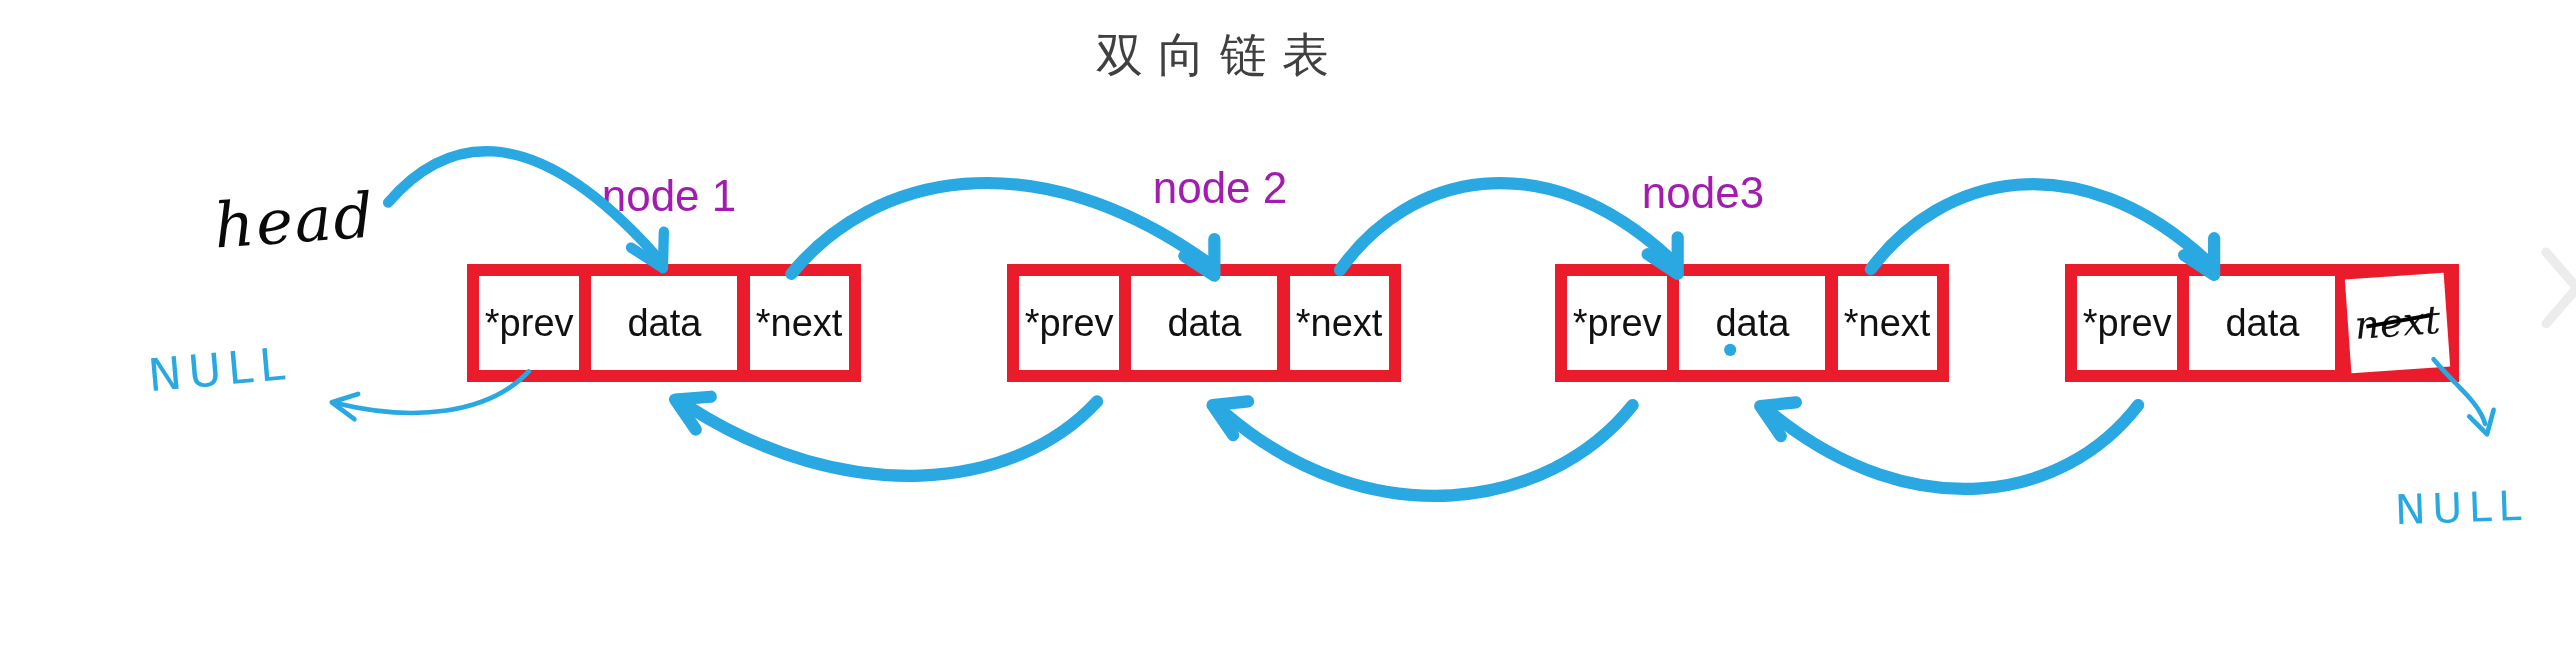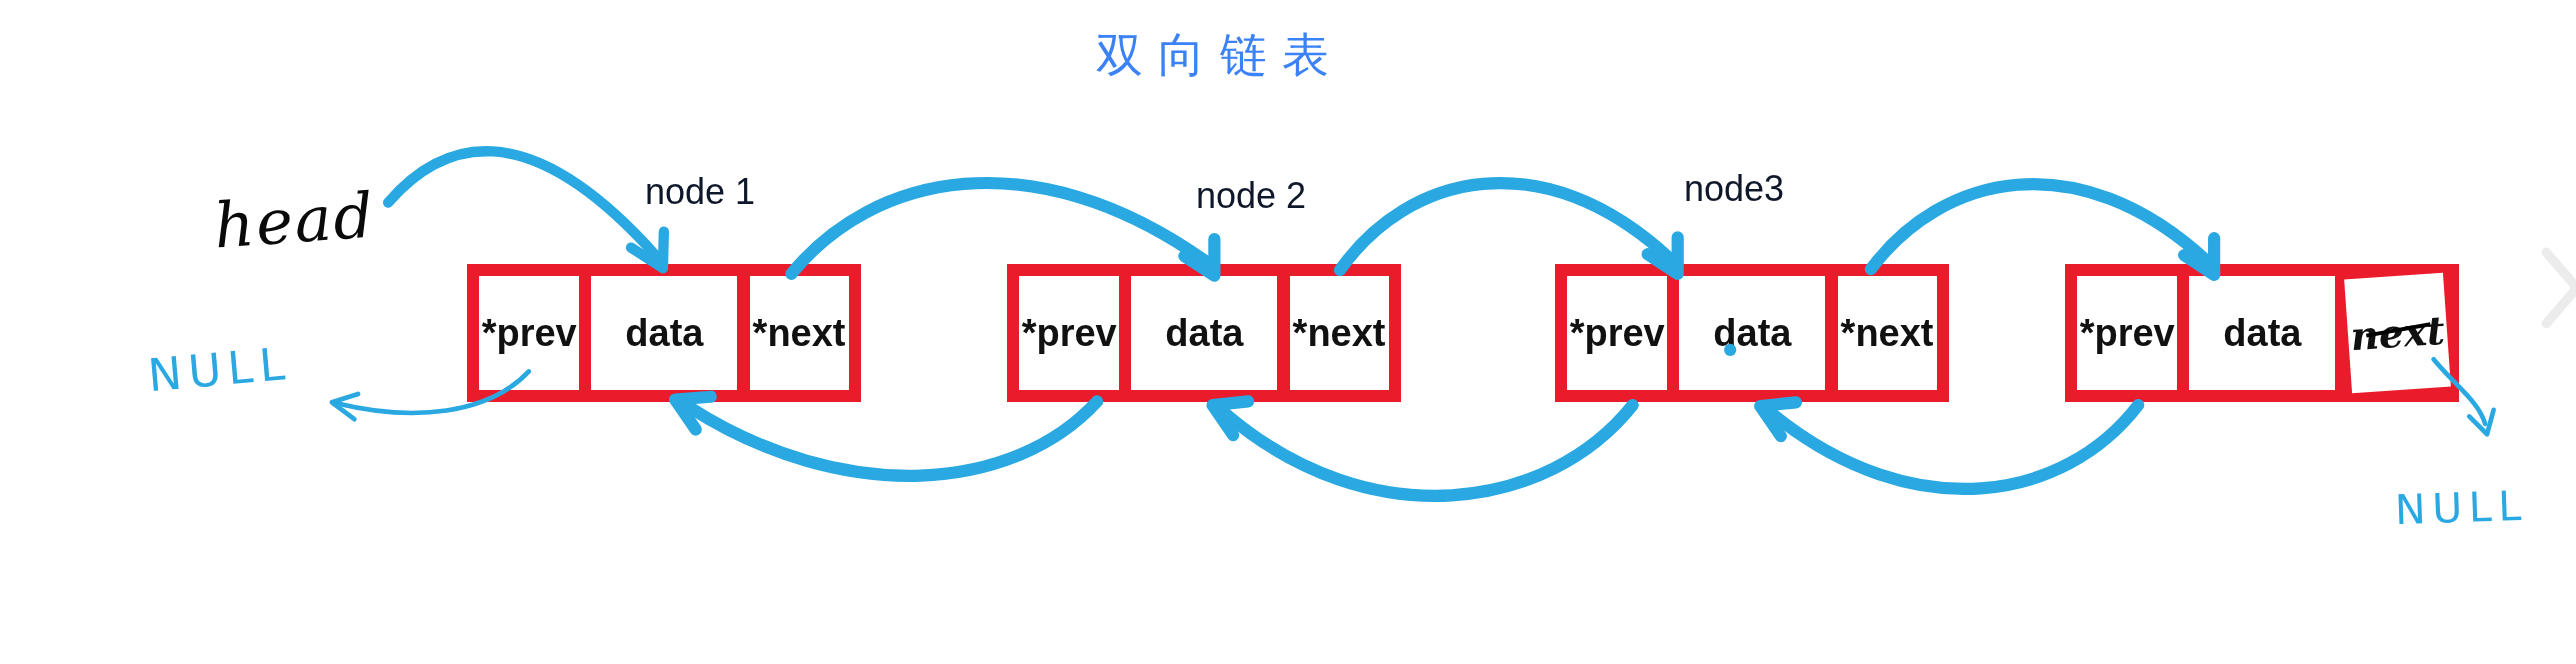--- a/index.html
+++ b/index.html
@@ -2,36 +2,35 @@
 <html style="font-size:15px"><head>
 <meta charset="utf-8">
 <style>
   html,body{margin:0;padding:0;background:#ffffff;}
   .canvas{
     position:relative;width:2576px;height:664px;background:#ffffff;overflow:hidden;
     font-family:"Liberation Sans",sans-serif;color:#151515;
   }
   .title{
     position:absolute;top:24.4px;left:1220px;transform:translateX(-50%);
-    font-size:47px;letter-spacing:15px;color:#3b82f6;white-space:nowrap;
+    font-size:47px;letter-spacing:15px;color:#404040;white-space:nowrap;
     font-family:Liberation Serif, serif;
   }
   .node{
-    position:absolute;top:264px;height:138px;width:394px;box-sizing:border-box;
+    position:absolute;top:264px;height:118px;width:394px;box-sizing:border-box;
     background:#ea1c2b;display:grid;grid-template-columns:100px 146px 99px;
-    gap:12.2px;padding:12.2px;font-weight:bold;
+    gap:12.2px;padding:12.2px;
   }
   .cell{
     background:#ffffff;display:flex;align-items:center;justify-content:center;
     font-size:38px;color:#111;position:relative;white-space:nowrap;
   }
   .node-label{
-    position:absolute;transform:translateX(-50%);font-size:36px;color:#0f172a;
+    position:absolute;transform:translateX(-50%);font-size:44px;color:#a21caf;
     white-space:nowrap;
-    margin-left:31px;
   }
   .hand{font-family:"DejaVu Serif",serif;font-style:italic;}
   .head-label{
     position:absolute;left:214px;top:184px;font-size:62px;color:#0a0a0a;
     transform:rotate(-4deg);letter-spacing:1.9px;
   }
   .hand-next{font-size:39px;transform:rotate(-4deg);}
   .hand-next .crossbar{
     position:absolute;left:18%;right:16%;top:46%;height:3.8px;background:#000;
     transform:rotate(-6deg);
@@ -50,21 +49,21 @@
 <div class="canvas">
 
   <div class="title">双向链表</div>
 
   <div class="head-label hand">head</div>
 
   <div class="null-label null-left">NULL</div>
   <div class="null-label null-right">NULL</div>
 
   <span class="node-label" style="left:669px;top:171px;">node 1</span>
-  <span class="node-label" style="left:1220px;top:175px;">node 2</span>
+  <span class="node-label" style="left:1220px;top:163px;">node 2</span>
   <span class="node-label" style="left:1703px;top:168px;">node3</span>
   <span class="node-label" style="left:2262px;top:175px;"></span>
 
   <div class="node" style="left:467px;">
     <div class="cell">*prev</div>
     <div class="cell">data</div>
     <div class="cell">*next</div>
   </div>
 
   <div class="node" style="left:1007px;">

